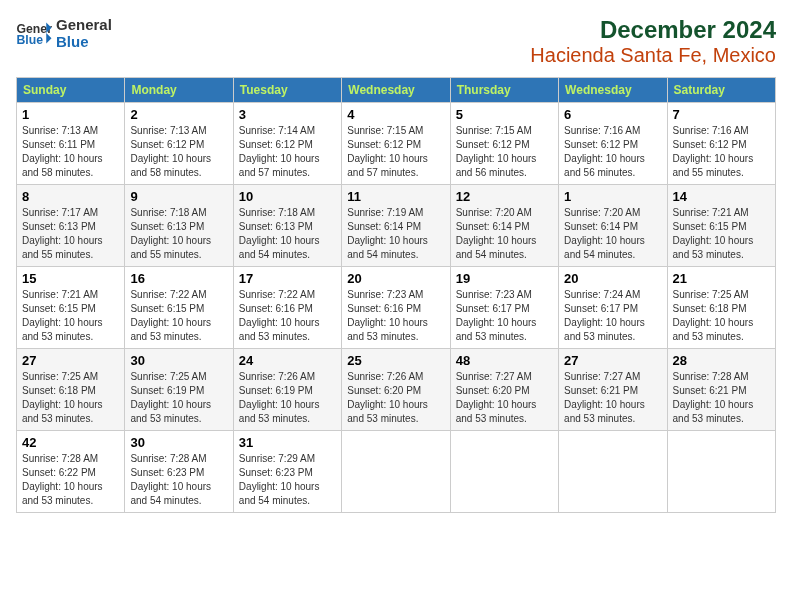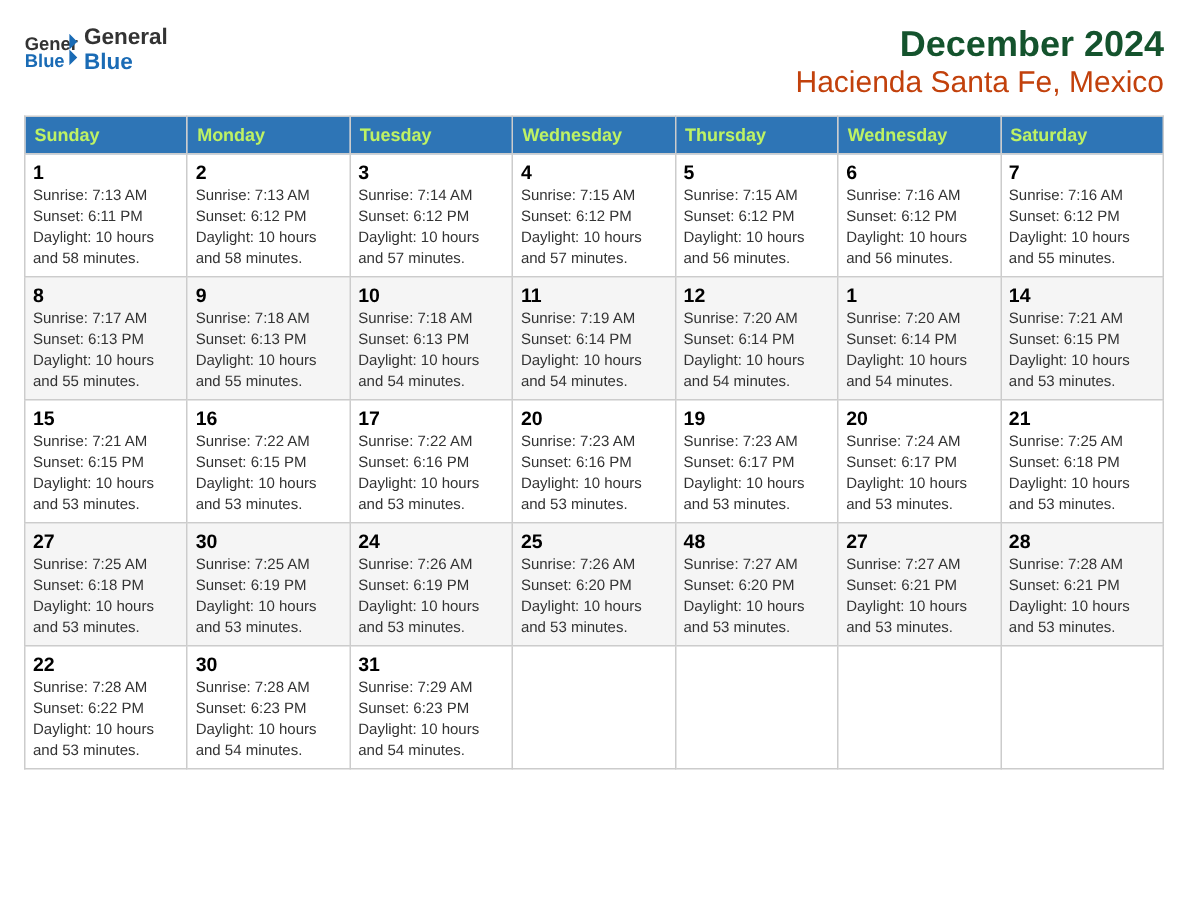--- a/index.html
+++ b/index.html
@@ -226,21 +226,21 @@
           <span class="day-number">27</span>
           <div class="day-info">Sunrise: 7:27 AM<br>Sunset: 6:21 PM<br>Daylight: 10 hours and 53 minutes.</div>
         </td>
         <td>
           <span class="day-number">28</span>
           <div class="day-info">Sunrise: 7:28 AM<br>Sunset: 6:21 PM<br>Daylight: 10 hours and 53 minutes.</div>
         </td>
       </tr>
       <tr>
         <td>
-          <span class="day-number">22</span>
+          <span class="day-number">42</span>
           <div class="day-info">Sunrise: 7:28 AM<br>Sunset: 6:22 PM<br>Daylight: 10 hours and 53 minutes.</div>
         </td>
         <td>
           <span class="day-number">30</span>
           <div class="day-info">Sunrise: 7:28 AM<br>Sunset: 6:23 PM<br>Daylight: 10 hours and 54 minutes.</div>
         </td>
         <td>
           <span class="day-number">31</span>
           <div class="day-info">Sunrise: 7:29 AM<br>Sunset: 6:23 PM<br>Daylight: 10 hours and 54 minutes.</div>
         </td>

